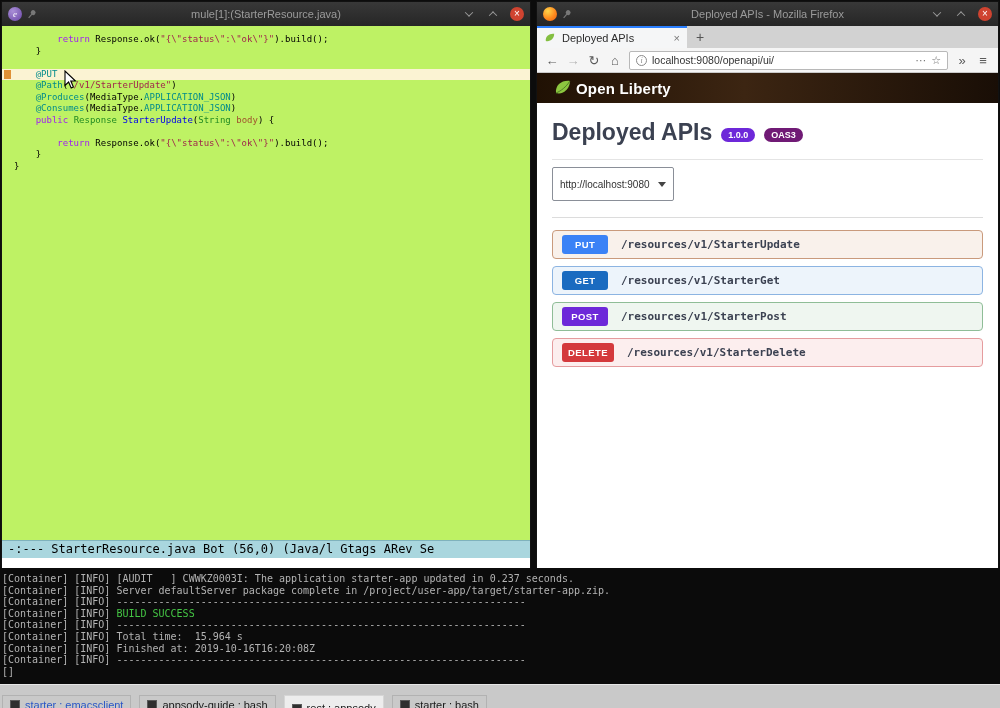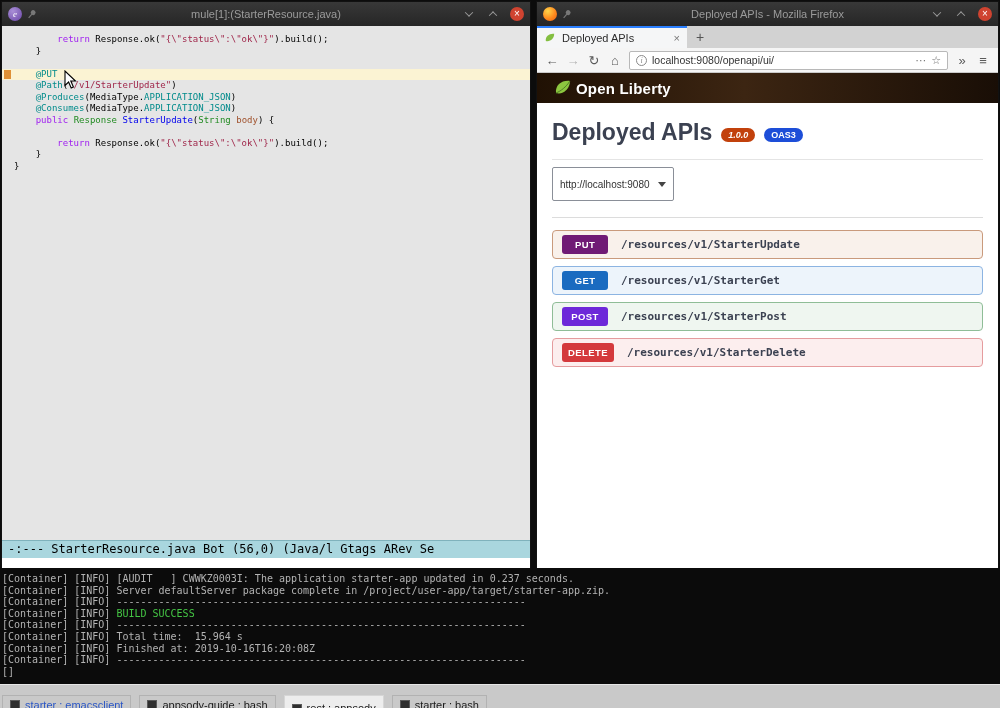--- a/index.html
+++ b/index.html
@@ -22,21 +22,21 @@
   .chev.down { transform:rotate(45deg) translate(-1px,-1px); }
   .chev.up   { transform:rotate(-135deg) translate(-1px,-1px); }
   .tb-btn.close { background:#cf4330; border-radius:50%; color:#fff; font-size:10px; line-height:14px; }
   .app-icon { width:14px; height:14px; border-radius:50%; display:inline-flex; align-items:center; justify-content:center; font-size:9px; color:#fff; }
   .emacs-icon { background:radial-gradient(circle at 35% 30%, #a98fd6, #6b46a8); font-family:"Liberation Serif",serif; font-style:italic; }
   .firefox-icon { background:radial-gradient(circle at 35% 30%, #ffd54a, #ff8a1e 55%, #e85d10); }
   .pin-icon { opacity:.8; }
 
   
   .emacs-window { left:2px; width:528px; }
-  .emacs-body { position:relative; height:514px; background:#e5e5e5; overflow:hidden; }
+  .emacs-body { position:relative; height:514px; background:#bef264; overflow:hidden; }
   .code-area {
     font-family:"DejaVu Sans Mono", monospace; font-size:9px; line-height:11.5px;
     padding-top:8px; color:#000; white-space:pre;
   }
   .code-line { padding-left:12px; position:relative; }
   .code-line.hl { background:#fbf3d3; }
   .code-line.hl::before { content:""; position:absolute; left:2px; top:1px; width:7px; height:9px; background:#df9136; }
   .tok-kw  { color:#a020f0; }
   .tok-str { color:#a0274b; }
   .tok-ann { color:#008b8b; }
@@ -224,37 +224,37 @@
         <svg width="20" height="20" viewBox="0 0 20 20">
           <path d="M3 15 C2 7 9 2 17 3 C17 11 10 17 3 15 Z" fill="#8cc63f"></path>
           <path d="M3 15 C8 13 13 9 17 3" stroke="#4e7d24" stroke-width="1" fill="none"></path>
         </svg>
         <span class="liberty-brand">Open Liberty</span>
       </div>
 
       <div class="ff-content">
         <div class="api-title-row">
           <span class="api-title">Deployed APIs</span>
-          <span class="pill" style="background: #c2410c; font-style: italic;">1.0.0</span>
-          <span class="pill" style="background: #1d4ed8;">OAS3</span>
+          <span class="pill" style="background: #6d28d9;">1.0.0</span>
+          <span class="pill" style="background: #701a75;">OAS3</span>
         </div>
 
         <div class="divider"></div>
 
         <div class="server-select">
           <span>http://localhost:9080</span>
           <span class="select-caret"></span>
         </div>
 
         <div class="section-divider"></div>
 
 
         <div class="endpoint-list">
             <div class="endpoint" style="border-color: rgb(201, 154, 124); background: rgb(249, 241, 235);">
-              <span class="method-badge" style="background: #701a75;">PUT</span>
+              <span class="method-badge" style="background: #3b82f6;">PUT</span>
               <span class="endpoint-path">/resources/v1/StarterUpdate</span>
             </div>
             <div class="endpoint" style="border-color: rgb(140, 180, 226); background: rgb(237, 244, 251);">
               <span class="method-badge" style="background: rgb(26, 107, 192);">GET</span>
               <span class="endpoint-path">/resources/v1/StarterGet</span>
             </div>
             <div class="endpoint" style="border-color: rgb(143, 189, 151); background: rgb(239, 246, 240);">
               <span class="method-badge" style="background: #6d28d9;">POST</span>
               <span class="endpoint-path">/resources/v1/StarterPost</span>
             </div>

